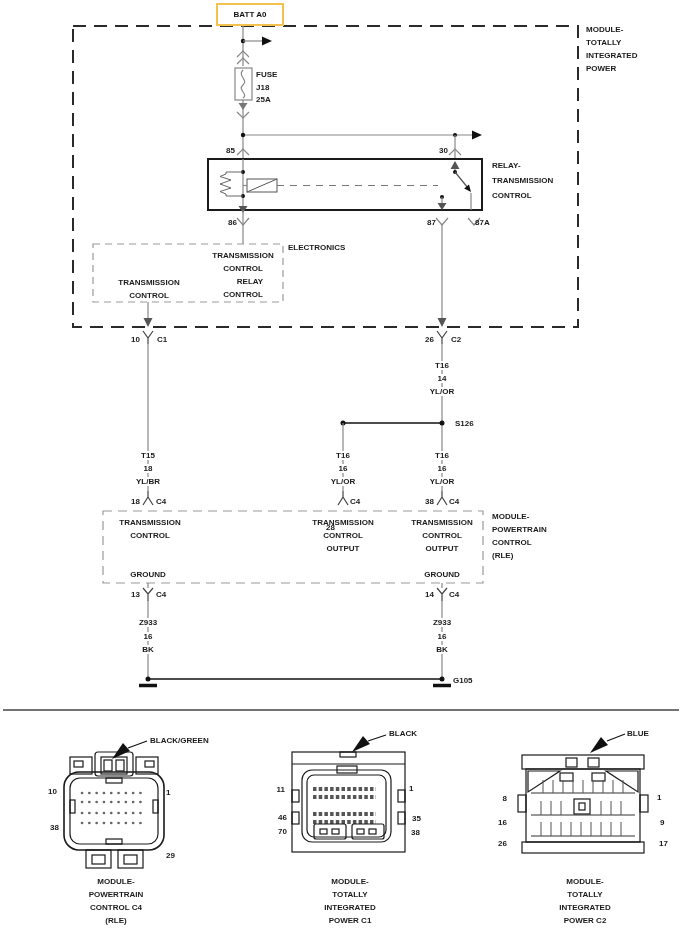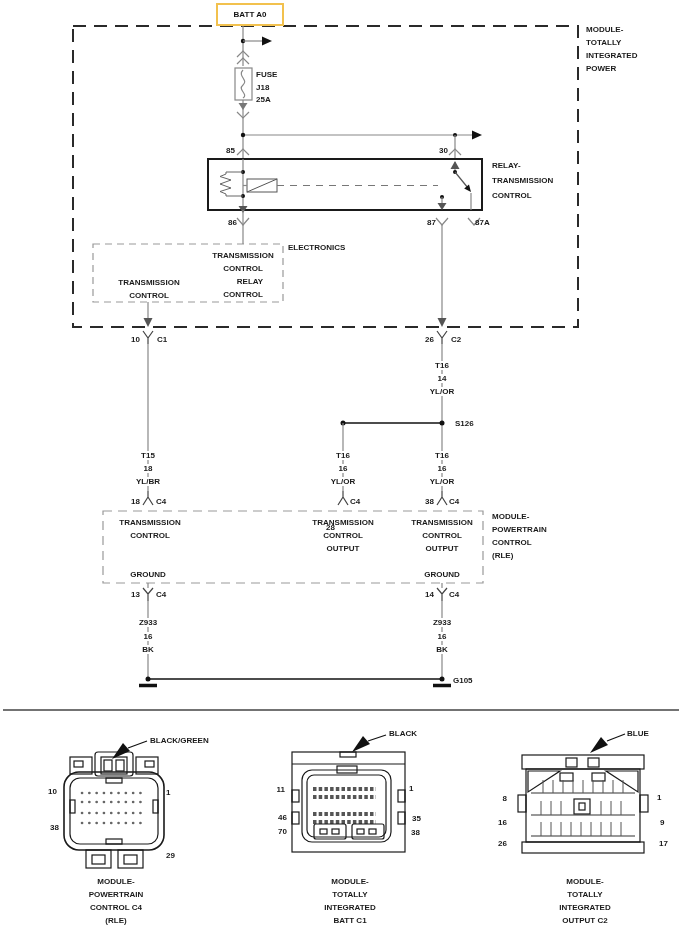--- a/index.html
+++ b/index.html
@@ -308,20 +308,20 @@
 <div class="lb" style="left:659px;top:839px">17</div>
 
 <div class="lb c" style="left:116px;top:877px">MODULE-</div>
 <div class="lb c" style="left:116px;top:890px">POWERTRAIN</div>
 <div class="lb c" style="left:116px;top:903px">CONTROL C4</div>
 <div class="lb c" style="left:116px;top:916px">(RLE)</div>
 
 <div class="lb c" style="left:350px;top:877px">MODULE-</div>
 <div class="lb c" style="left:350px;top:890px">TOTALLY</div>
 <div class="lb c" style="left:350px;top:903px">INTEGRATED</div>
-<div class="lb c" style="left:350px;top:916px">BATT C1</div>
+<div class="lb c" style="left:350px;top:916px">POWER C1</div>
 
 <div class="lb c" style="left:585px;top:877px">MODULE-</div>
 <div class="lb c" style="left:585px;top:890px">TOTALLY</div>
 <div class="lb c" style="left:585px;top:903px">INTEGRATED</div>
-<div class="lb c" style="left:585px;top:916px">OUTPUT C2</div>
+<div class="lb c" style="left:585px;top:916px">POWER C2</div>
 
 </div>
 
 </body></html>

